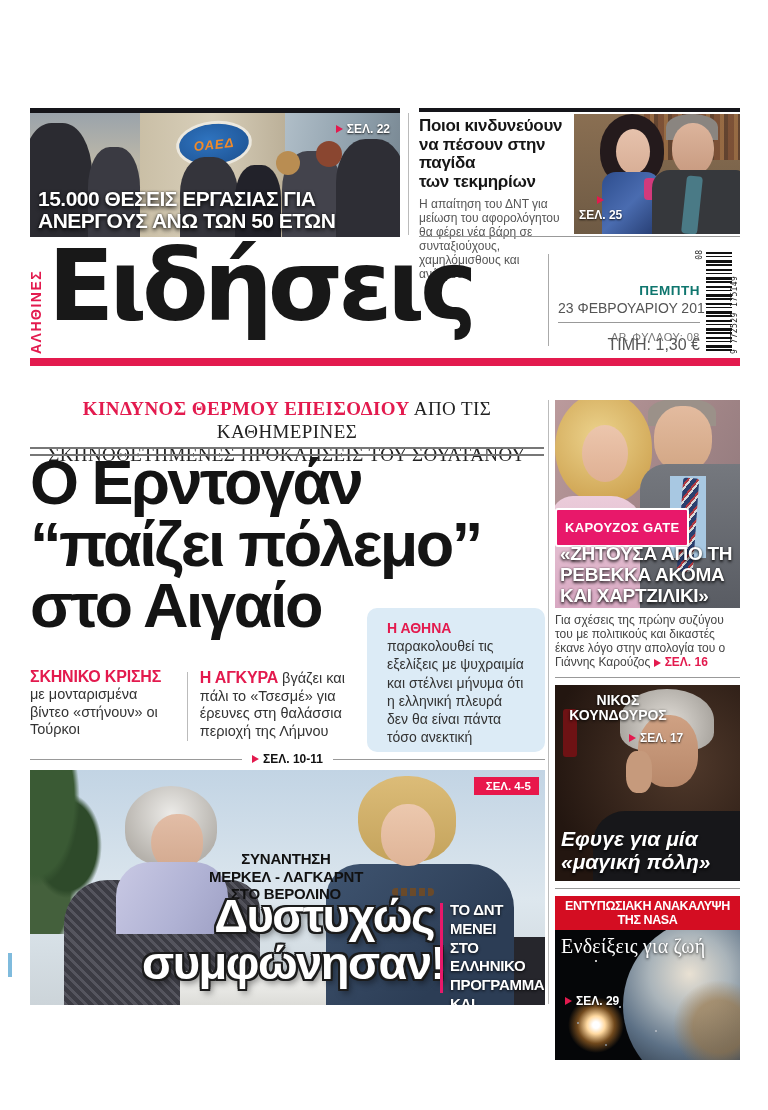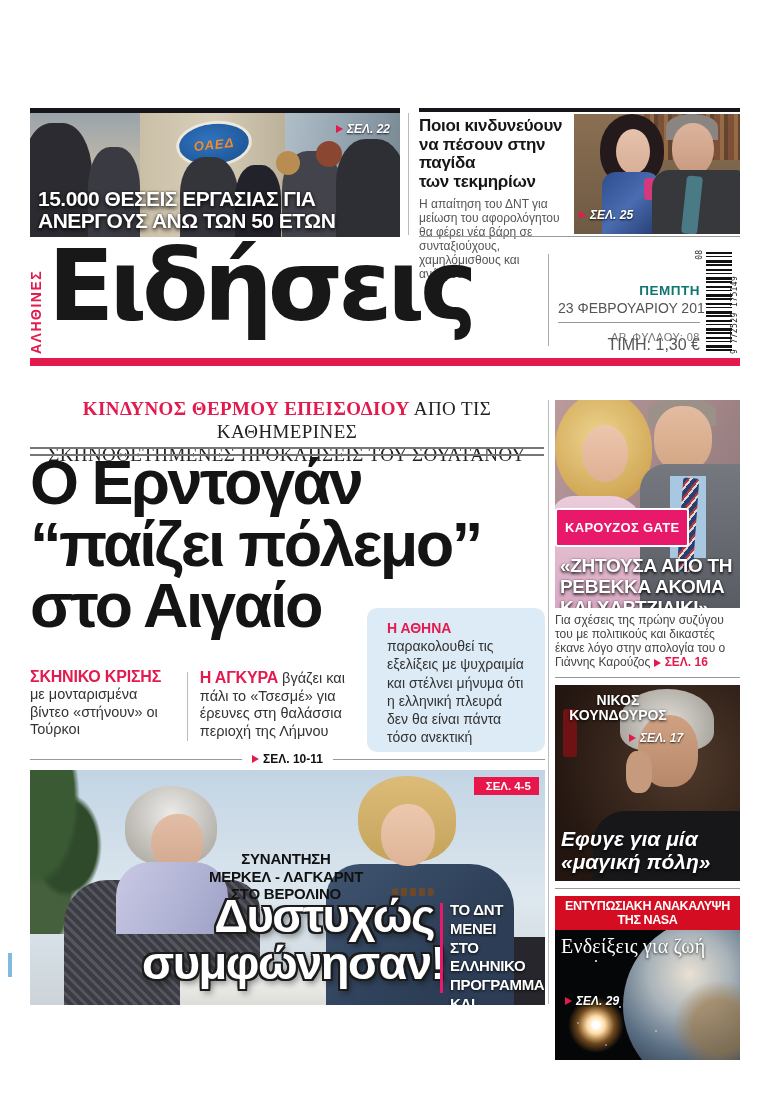--- a/index.html
+++ b/index.html
@@ -1,21 +1,21 @@
 <!DOCTYPE html>
 <html><head>
 <meta charset="utf-8">
 <style>
   html,body{margin:0;padding:0;background:#e9e9e9;}
   .page{position:relative;width:768px;height:1110px;background:#fff;overflow:hidden;
         font-family:"Liberation Sans","DejaVu Sans",sans-serif;margin:0 auto;}
   
   .pg{display:inline-flex;align-items:center;gap:4px;font-weight:bold;font-size:12px;white-space:nowrap;}
   .pg .arr{width:0;height:0;border-left:7px solid #e31a4e;border-top:4px solid transparent;border-bottom:4px solid transparent;display:inline-block;}
-  .pg.white{color:#fff;text-shadow:0 1px 2px rgba(0,0,0,.85);font-style:italic;}
+  .pg.white{color:#fff;text-shadow:0 1px 2px rgba(0,0,0,.85);}
   .pg.dark{color:#111;}
   .pg.red{color:#e31a4e;}
   .rule{border-top:1px solid #999;margin:7px 0;}
   
   .top-strip{position:absolute;left:30px;top:108px;width:710px;height:129px;}
   .tl-story{position:absolute;left:0;top:0;width:370px;height:129px;}
   .tl-bar{height:5px;background:#15151a;}
   .tl-photo{position:relative;height:124px;overflow:hidden;background:linear-gradient(180deg,#9aa3ab,#bdb8a8 40%,#8d8578);}
   .facade{position:absolute;left:110px;top:0;width:160px;height:124px;background:linear-gradient(90deg,#cabfa6,#d8cfba 45%,#b6aa92);}
   .glass{position:absolute;right:0;top:0;width:115px;height:124px;background:linear-gradient(100deg,#b0bec8,#8fa0ac 55%,#74838e);}
@@ -42,21 +42,21 @@
   .tr-photo{position:absolute;right:0;top:2px;width:166px;height:120px;overflow:hidden;background:linear-gradient(180deg,#8a6f52,#6e5a44);}
   .books{position:absolute;right:0;top:0;width:96px;height:46px;background:repeating-linear-gradient(90deg,#7a4a30 0 6px,#9a6a40 6px 10px,#5a3a28 10px 14px);opacity:.8;}
   .w-hair{position:absolute;left:26px;top:0px;width:64px;height:72px;background:#241a1c;border-radius:50% 50% 45% 45%;}
   .w-face{position:absolute;left:42px;top:15px;width:34px;height:45px;background:linear-gradient(#e6c2ac,#d8ae96);border-radius:50%;}
   .w-scarf{position:absolute;left:28px;top:58px;width:58px;height:62px;background:linear-gradient(135deg,#2e4e8e,#4a6cb0 50%,#243a6e);border-radius:14px 14px 0 0;}
   .w-pink{position:absolute;left:70px;top:64px;width:12px;height:22px;background:#d23a7c;border-radius:4px;}
   .m-hair{position:absolute;right:22px;top:0px;width:52px;height:26px;background:#8a8580;border-radius:50% 50% 0 0;}
   .m-face{position:absolute;right:26px;top:9px;width:42px;height:52px;background:linear-gradient(#dcb49c,#c89a80);border-radius:48%;}
   .m-body{position:absolute;right:-4px;top:56px;width:92px;height:64px;background:#36383c;border-radius:18px 8px 0 0;}
   .m-sash{position:absolute;right:40px;top:62px;width:16px;height:58px;background:#4a7a86;border-radius:4px;transform:rotate(6deg);}
-  .tr-pg{position:absolute;left:5px;bottom:12px;}
+  .tr-pg{position:absolute;left:5px;bottom:12px;flex-direction:column;}
   .tr-rule{position:absolute;left:0;bottom:-1px;width:321px;height:1px;background:#999;}
   
   .masthead{position:absolute;left:30px;top:250px;width:710px;height:116px;}
   .brand-vert{position:absolute;left:-2px;top:4px;height:100px;writing-mode:vertical-rl;transform:rotate(180deg);color:#e31a4e;font-weight:bold;font-size:14px;letter-spacing:1.5px;}
   .mast-title{position:absolute;left:18px;top:-14px;font-size:97px;font-weight:bold;color:#181818;letter-spacing:-5px;line-height:1.05;font-family:"DejaVu Sans","Liberation Sans",sans-serif;}
   .mast-div{position:absolute;left:518px;top:4px;width:1px;height:92px;background:#aaa;}
   .date-block{position:absolute;left:528px;top:5px;width:142px;text-align:right;}
   .db-day{font-size:13.5px;font-weight:bold;color:#0f766e;letter-spacing:.5px;margin-top:28px;}
   .db-date{font-size:14px;color:#555;margin-top:2px;white-space:nowrap;}
   .db-rule{border-top:1px solid #999;margin:6px 0 8px;}
@@ -110,21 +110,21 @@
   .kz-photo{position:relative;width:185px;height:208px;overflow:hidden;background:linear-gradient(120deg,#bb9a9c,#a08486 55%,#8a7478);}
   .kz-whair{position:absolute;left:0px;top:-8px;width:97px;height:112px;background:radial-gradient(circle at 45% 40%,#ecd38d,#cfa452 78%);border-radius:50% 50% 46% 50%;}
   .kz-wface{position:absolute;left:27px;top:25px;width:46px;height:57px;background:linear-gradient(#ecc6ad,#dfb093);border-radius:50%;}
   .kz-dress{position:absolute;left:-4px;top:96px;width:92px;height:112px;background:linear-gradient(#ebccda,#d8a8c2);border-radius:22px 32px 0 0;}
   .kz-mhair{position:absolute;right:24px;top:-2px;width:68px;height:28px;background:#9b9189;border-radius:50% 50% 0 0;}
   .kz-mface{position:absolute;right:28px;top:6px;width:58px;height:66px;background:linear-gradient(#e3bb9f,#d2a684);border-radius:46%;}
   .kz-suit{position:absolute;right:-12px;top:64px;width:112px;height:144px;background:linear-gradient(#75787e,#595c63);border-radius:26px 10px 0 0;}
   .kz-shirt{position:absolute;right:34px;top:76px;width:36px;height:82px;background:#a8c8e2;}
   .kz-tie{position:absolute;right:44px;top:78px;width:16px;height:94px;background:repeating-linear-gradient(125deg,#2a3f6e 0 4px,#b03a42 4px 6px,#d8d8d8 6px 8px);border-radius:3px;transform:rotate(4deg);}
   .kz-badge{position:absolute;left:0;top:108px;background:#e8186a;border:2px solid #fff;border-radius:3px;color:#fff;font-weight:bold;font-size:13px;padding:10px 8px;letter-spacing:.3px;}
-  .kz-head{position:absolute;left:5px;top:156px;font-size:19px;font-weight:bold;color:#fff;line-height:1.1;letter-spacing:-.3px;text-shadow:0 2px 3px rgba(0,0,0,.8),0 0 2px rgba(0,0,0,.5);}
+  .kz-head{position:absolute;left:5px;top:144px;font-size:19px;font-weight:bold;color:#fff;line-height:1.1;letter-spacing:-.3px;text-shadow:0 2px 3px rgba(0,0,0,.8),0 0 2px rgba(0,0,0,.5);}
   .kz-body{margin-top:5px;font-size:12px;color:#444;line-height:1.18;}
   .kd-photo{position:relative;width:185px;height:196px;overflow:hidden;background:radial-gradient(circle at 70% 40%,#50392b,#231610 78%);}
   .kd-bottle{position:absolute;left:8px;top:24px;width:14px;height:48px;background:#6e1214;border-radius:3px;}
   .kd-hair{position:absolute;right:26px;top:4px;width:94px;height:62px;background:radial-gradient(circle at 50% 60%,#e4e0da,#a8a49e 82%);border-radius:50% 50% 30% 30%;}
   .kd-face{position:absolute;right:42px;top:30px;width:60px;height:72px;background:linear-gradient(#cfa183,#b8886a);border-radius:46% 46% 42% 46%;}
   .kd-hand{position:absolute;right:88px;top:66px;width:26px;height:42px;background:#c69a7c;border-radius:40%;}
   .kd-body{position:absolute;right:-8px;bottom:0;width:155px;height:70px;background:#17171a;border-radius:32px 0 0 0;}
   .kd-label{position:absolute;left:8px;top:8px;width:110px;text-align:center;font-size:14px;font-weight:bold;color:#fff;line-height:1.12;text-shadow:0 1px 3px rgba(0,0,0,.9);}
   .kd-pg{position:absolute;left:30px;top:46px;margin-left:44px;}
   .kd-head{position:absolute;left:6px;bottom:8px;font-size:21px;font-weight:bold;font-style:italic;color:#fff;line-height:1.1;text-shadow:0 2px 3px rgba(0,0,0,.85);}

